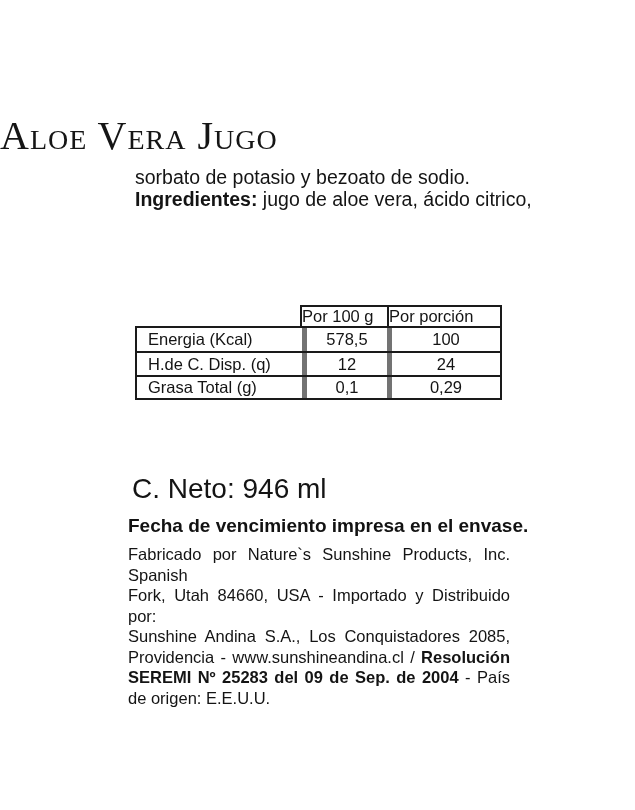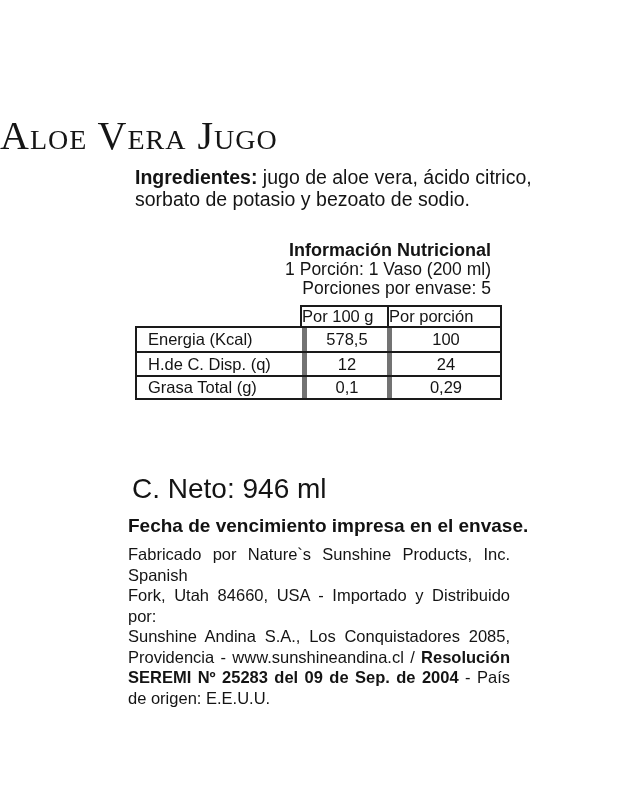--- a/index.html
+++ b/index.html
@@ -114,29 +114,24 @@
   .manu b { font-weight: 700; }
 </style>
 </head>
 <body>
 
 <div class="page">
 
   <div class="title">Aloe Vera Jugo</div>
 
   <div class="ingredients">
+    <div>sorbato de potasio y bezoato de sodio.</div>
     <div><b>Ingredientes:</b><span> jugo de aloe vera, ácido citrico,</span></div>
-    <div>sorbato de potasio y bezoato de sodio.</div>
   </div>
 
-  <div class="nutri-head">
-    <div class="nh-title">Información Nutricional</div>
-    <div>1 Porción: 1 Vaso (200 ml)</div>
-    <div>Porciones por envase: 5</div>
-  </div>
 
   <div class="tbl-header">
     <div class="hcell">Por 100 g</div>
     <div class="hcell">Por porción</div>
   </div>
 
   <div class="tbl-body">
     <div class="trow">
       <div class="tcell label">Energia (Kcal)</div>
       <div class="tcell val">578,5</div>

